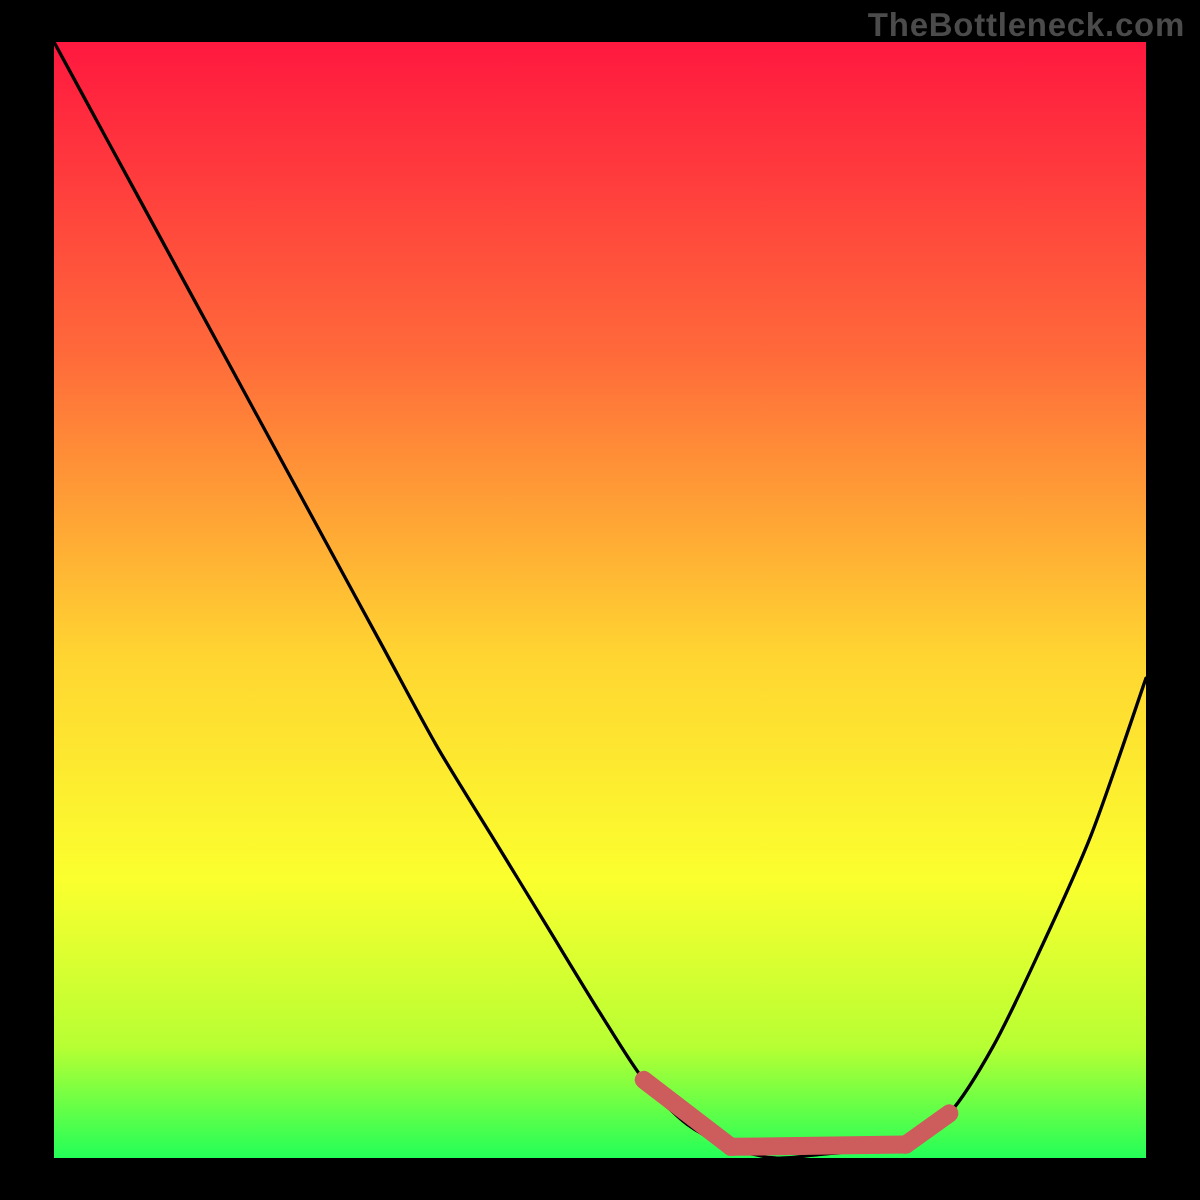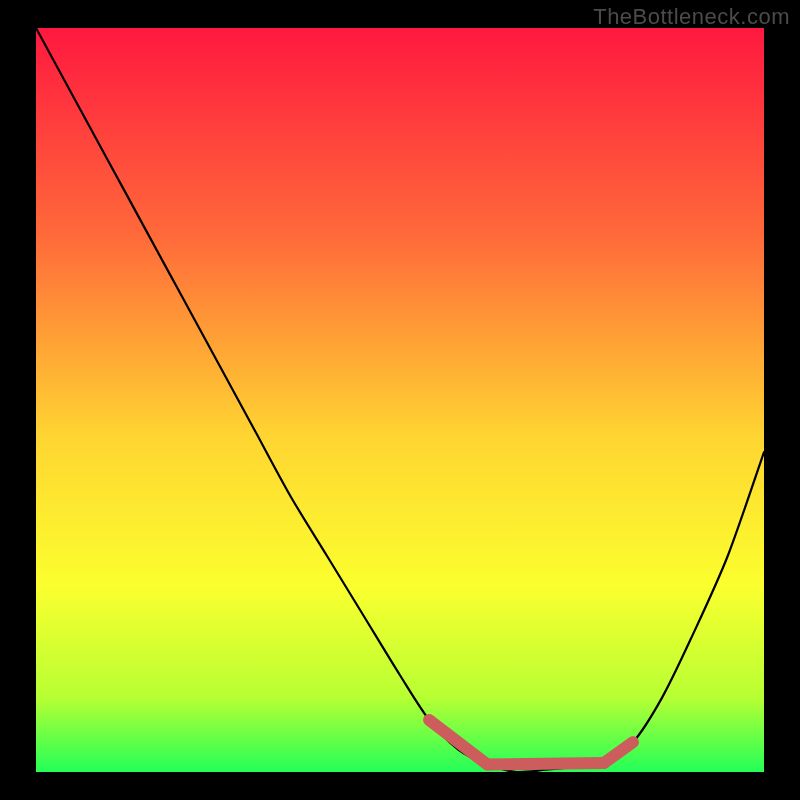--- a/index.html
+++ b/index.html
@@ -16,21 +16,21 @@
     width: 800px;
     height: 800px;
     background: #000000;
   }
   .watermark {
     position: absolute;
     top: 4px;
     right: 10px;
     color: #4b4b4b;
     font-size: 22px;
-    font-weight: 400;
+    font-weight: 700;
     letter-spacing: 0.5px;
     z-index: 5;
   }
   .plot {
     position: absolute;
     left: 36px;
     top: 28px;
     width: 728px;
     height: 744px;
     overflow: hidden;

